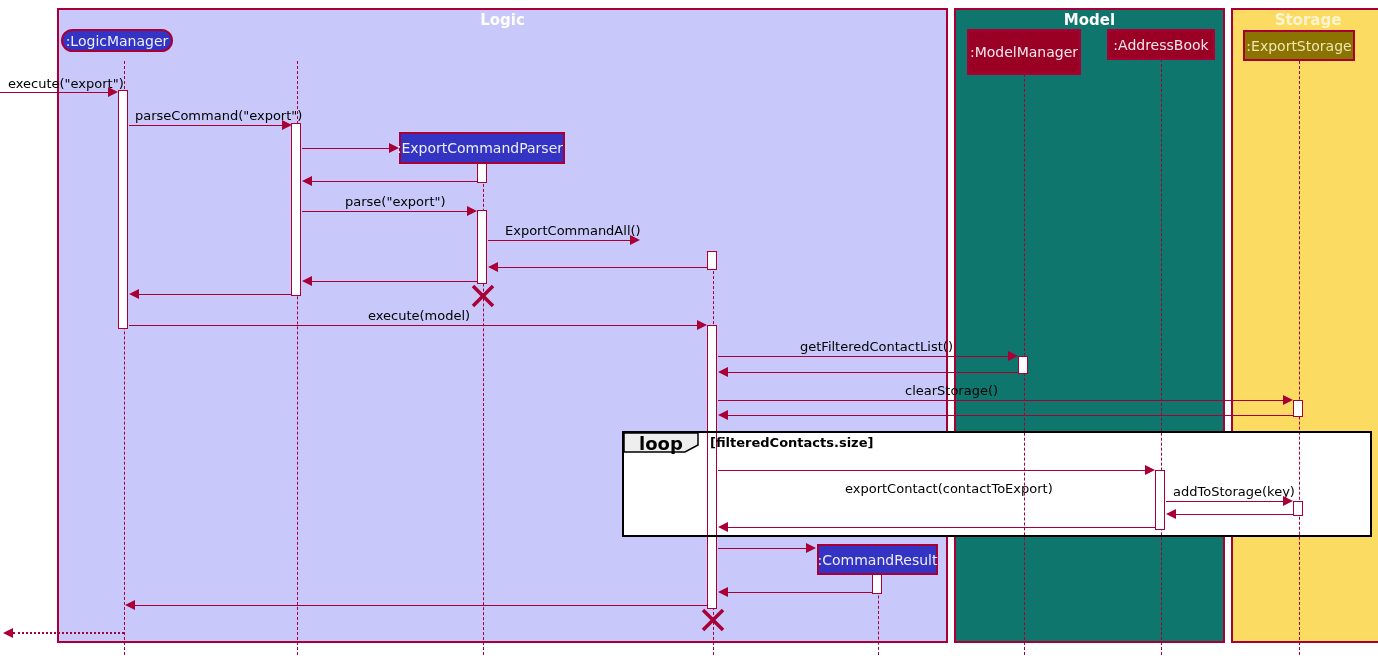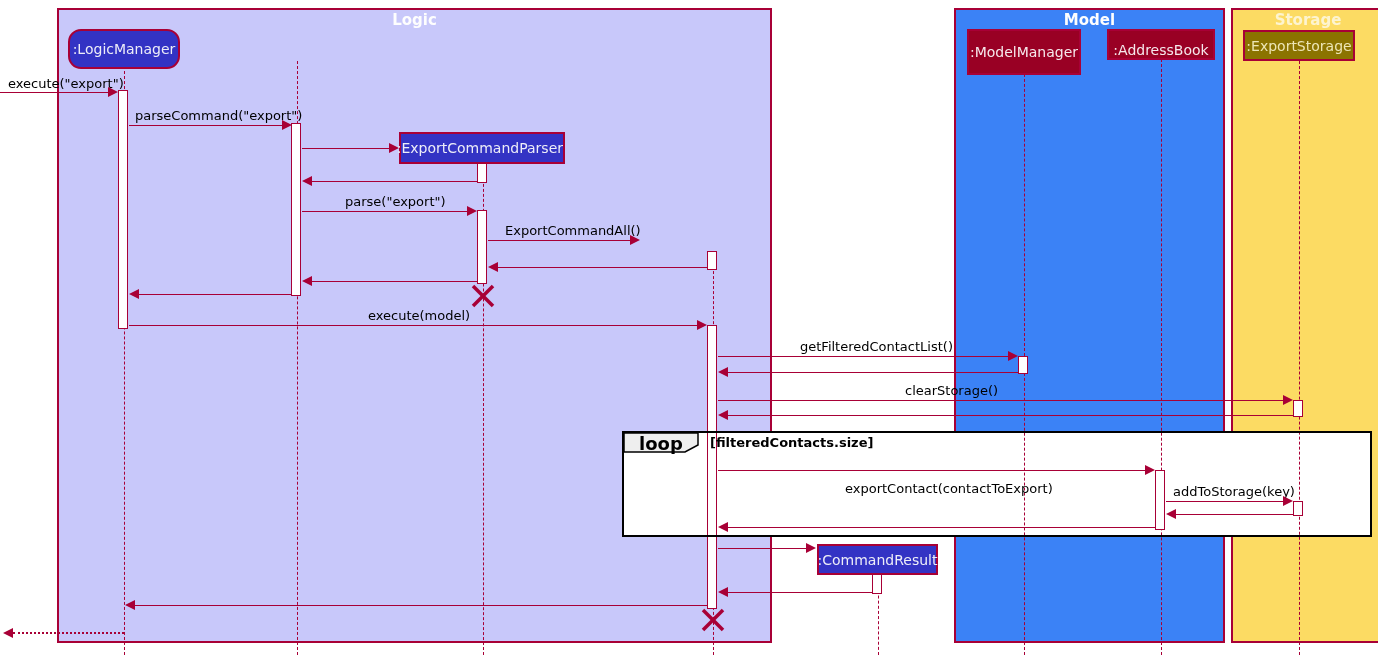--- a/index.html
+++ b/index.html
@@ -30,24 +30,24 @@
     border-bottom:5px solid transparent;border-right:10px solid #A80036;z-index:5;}
   .mlabel{position:absolute;font-size:13px;color:#000000;white-space:nowrap;z-index:5;}
   .xmark{position:absolute;z-index:8;}
   .pent{position:absolute;left:0;top:0;z-index:7;}
 </style>
 </head>
 <body>
 
 <div id="canvas">
 
-  <div class="frame" style="left:57px;top:8px;width:715px;height:635px;background:#C8C8FA;">
+  <div class="frame" style="left:57px;top:8px;width:891px;height:635px;background:#C8C8FA;">
     <div class="frame-title">Logic</div>
   </div>
-  <div class="frame" style="left:954px;top:8px;width:271px;height:635px;background:#3b82f6;">
+  <div class="frame" style="left:954px;top:8px;width:271px;height:635px;background:#0f766e;">
     <div class="frame-title">Model</div>
   </div>
   <div class="frame" style="left:1231px;top:8px;width:154px;height:635px;background:#FCDB63;">
     <div class="frame-title" style="color:#FDF4D0;">Storage</div>
   </div>
 
   <div class="loop-bg" style="left:622px;top:431px;width:750px;height:106px;"></div>
 
   <div class="lifeline" style="left:124px;top:61px;height:594px;"></div>
   <div class="lifeline" style="left:297px;top:61px;height:594px;"></div>
@@ -156,32 +156,32 @@
   <div class="line" style="left:135px;top:605px;width:572px;"></div>
 
   <svg class="xmark" style="left:701px;top:608px;" width="24" height="24">
     <line x1="2" y1="2" x2="22" y2="22" stroke="#A80036" stroke-width="3.5"></line>
     <line x1="22" y1="2" x2="2" y2="22" stroke="#A80036" stroke-width="3.5"></line>
   </svg>
 
   <span class="head-l" style="left:3px;top:628px;"></span>
   <div class="line line-dotted" style="left:13px;top:632px;width:111px;"></div>
 
-  <div class="pbox pbox-logic" style="left:68px;top:29px;width:112px;height:40px;border-radius:13px;">
+  <div class="pbox pbox-logic" style="left:61px;top:29px;width:112px;height:23px;border-radius:13px;">
     <span>:LogicManager</span>
   </div>
   <div class="pbox pbox-logic" style="left:399px;top:132px;width:166px;height:32px;justify-content:flex-end;">
     <span>:ExportCommandParser</span>
   </div>
   <div class="pbox pbox-logic" style="left:817px;top:544px;width:121px;height:31px;">
     <span>:CommandResult</span>
   </div>
   <div class="pbox pbox-model" style="left:967px;top:29px;width:114px;height:46px;">
     <span>:ModelManager</span>
   </div>
-  <div class="pbox pbox-model" style="left:1107px;top:29px;width:108px;height:31px;align-items:flex-end;">
+  <div class="pbox pbox-model" style="left:1107px;top:29px;width:108px;height:31px;">
     <span>:AddressBook</span>
   </div>
   <div class="pbox pbox-storage" style="left:1243px;top:30px;width:112px;height:31px;">
     <span>:ExportStorage</span>
   </div>
 
 </div>
 
 </body></html>

